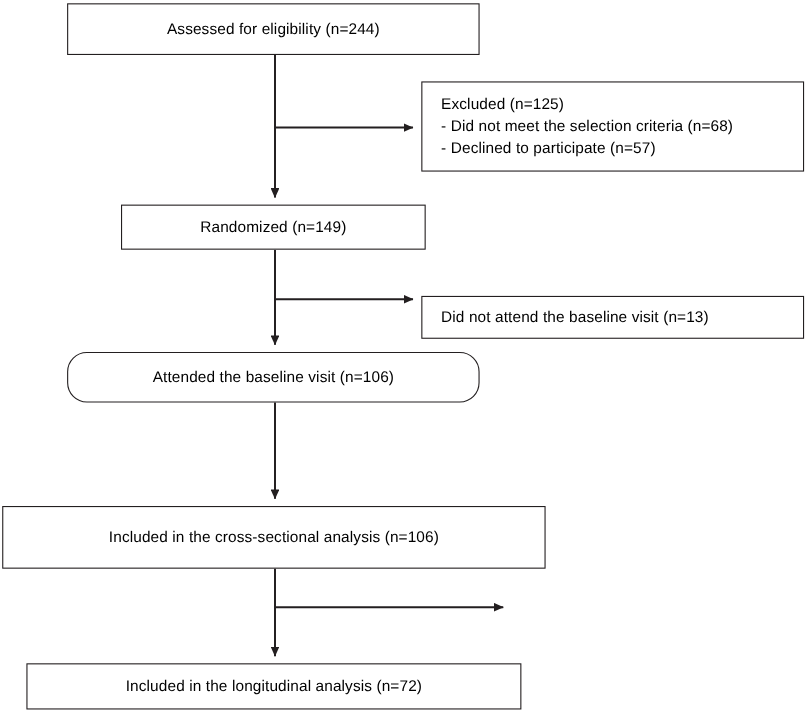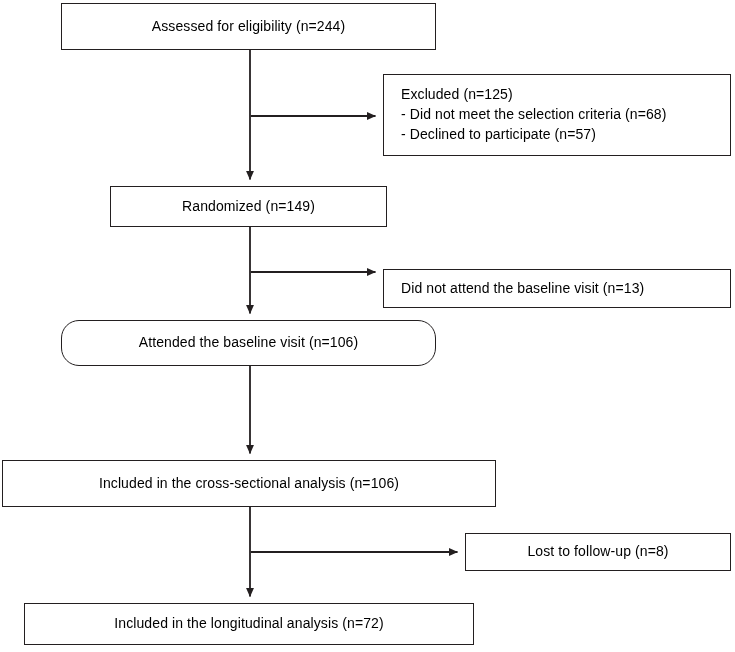--- a/index.html
+++ b/index.html
@@ -57,21 +57,21 @@
   .node.centered .node-label {
     padding: 0 10px;
   }
 
   
   #node-assessed     { left: 61px;  top: 3px;   width: 375px; height: 47px; }
   #node-excluded     { left: 383px; top: 74px;  width: 348px; height: 82px; }
   #node-randomized   { left: 110px; top: 186px; width: 277px; height: 41px; }
   #node-notattend    { left: 383px; top: 253px; width: 348px; height: 39px; margin-top: 16px; }
   #node-attended     { left: 61px;  top: 320px; width: 375px; height: 46px; border-radius: 18px; }
-  #node-crosssect    { left: 2px;   top: 460px; width: 494px; height: 47px; }
+  #node-crosssect    { left: 2px;   top: 460px; width: 494px; height: 57px; }
   #node-lost         { left: 465px; top: 533px; width: 266px; height: 38px; }
   #node-longitudinal { left: 24px;  top: 603px; width: 450px; height: 42px; }
 </style>
 </head>
 <body>
 
 <div id="flow-canvas">
 
   <svg id="connector-layer" viewBox="0 0 735 652" width="735" height="652" xmlns="http://www.w3.org/2000/svg">
     <defs>
@@ -128,21 +128,18 @@
   </div>
 
   <div class="node centered" id="node-attended">
     <span class="node-label">Attended the baseline visit (n=106)</span>
   </div>
 
   <div class="node centered" id="node-crosssect">
     <span class="node-label">Included in the cross-sectional analysis (n=106)</span>
   </div>
 
-  <div class="node centered" id="node-lost">
-    <span class="node-label">Lost to follow-up (n=8)</span>
-  </div>
 
   <div class="node centered" id="node-longitudinal">
     <span class="node-label">Included in the longitudinal analysis (n=72)</span>
   </div>
 
 </div>
 
 </body></html>

